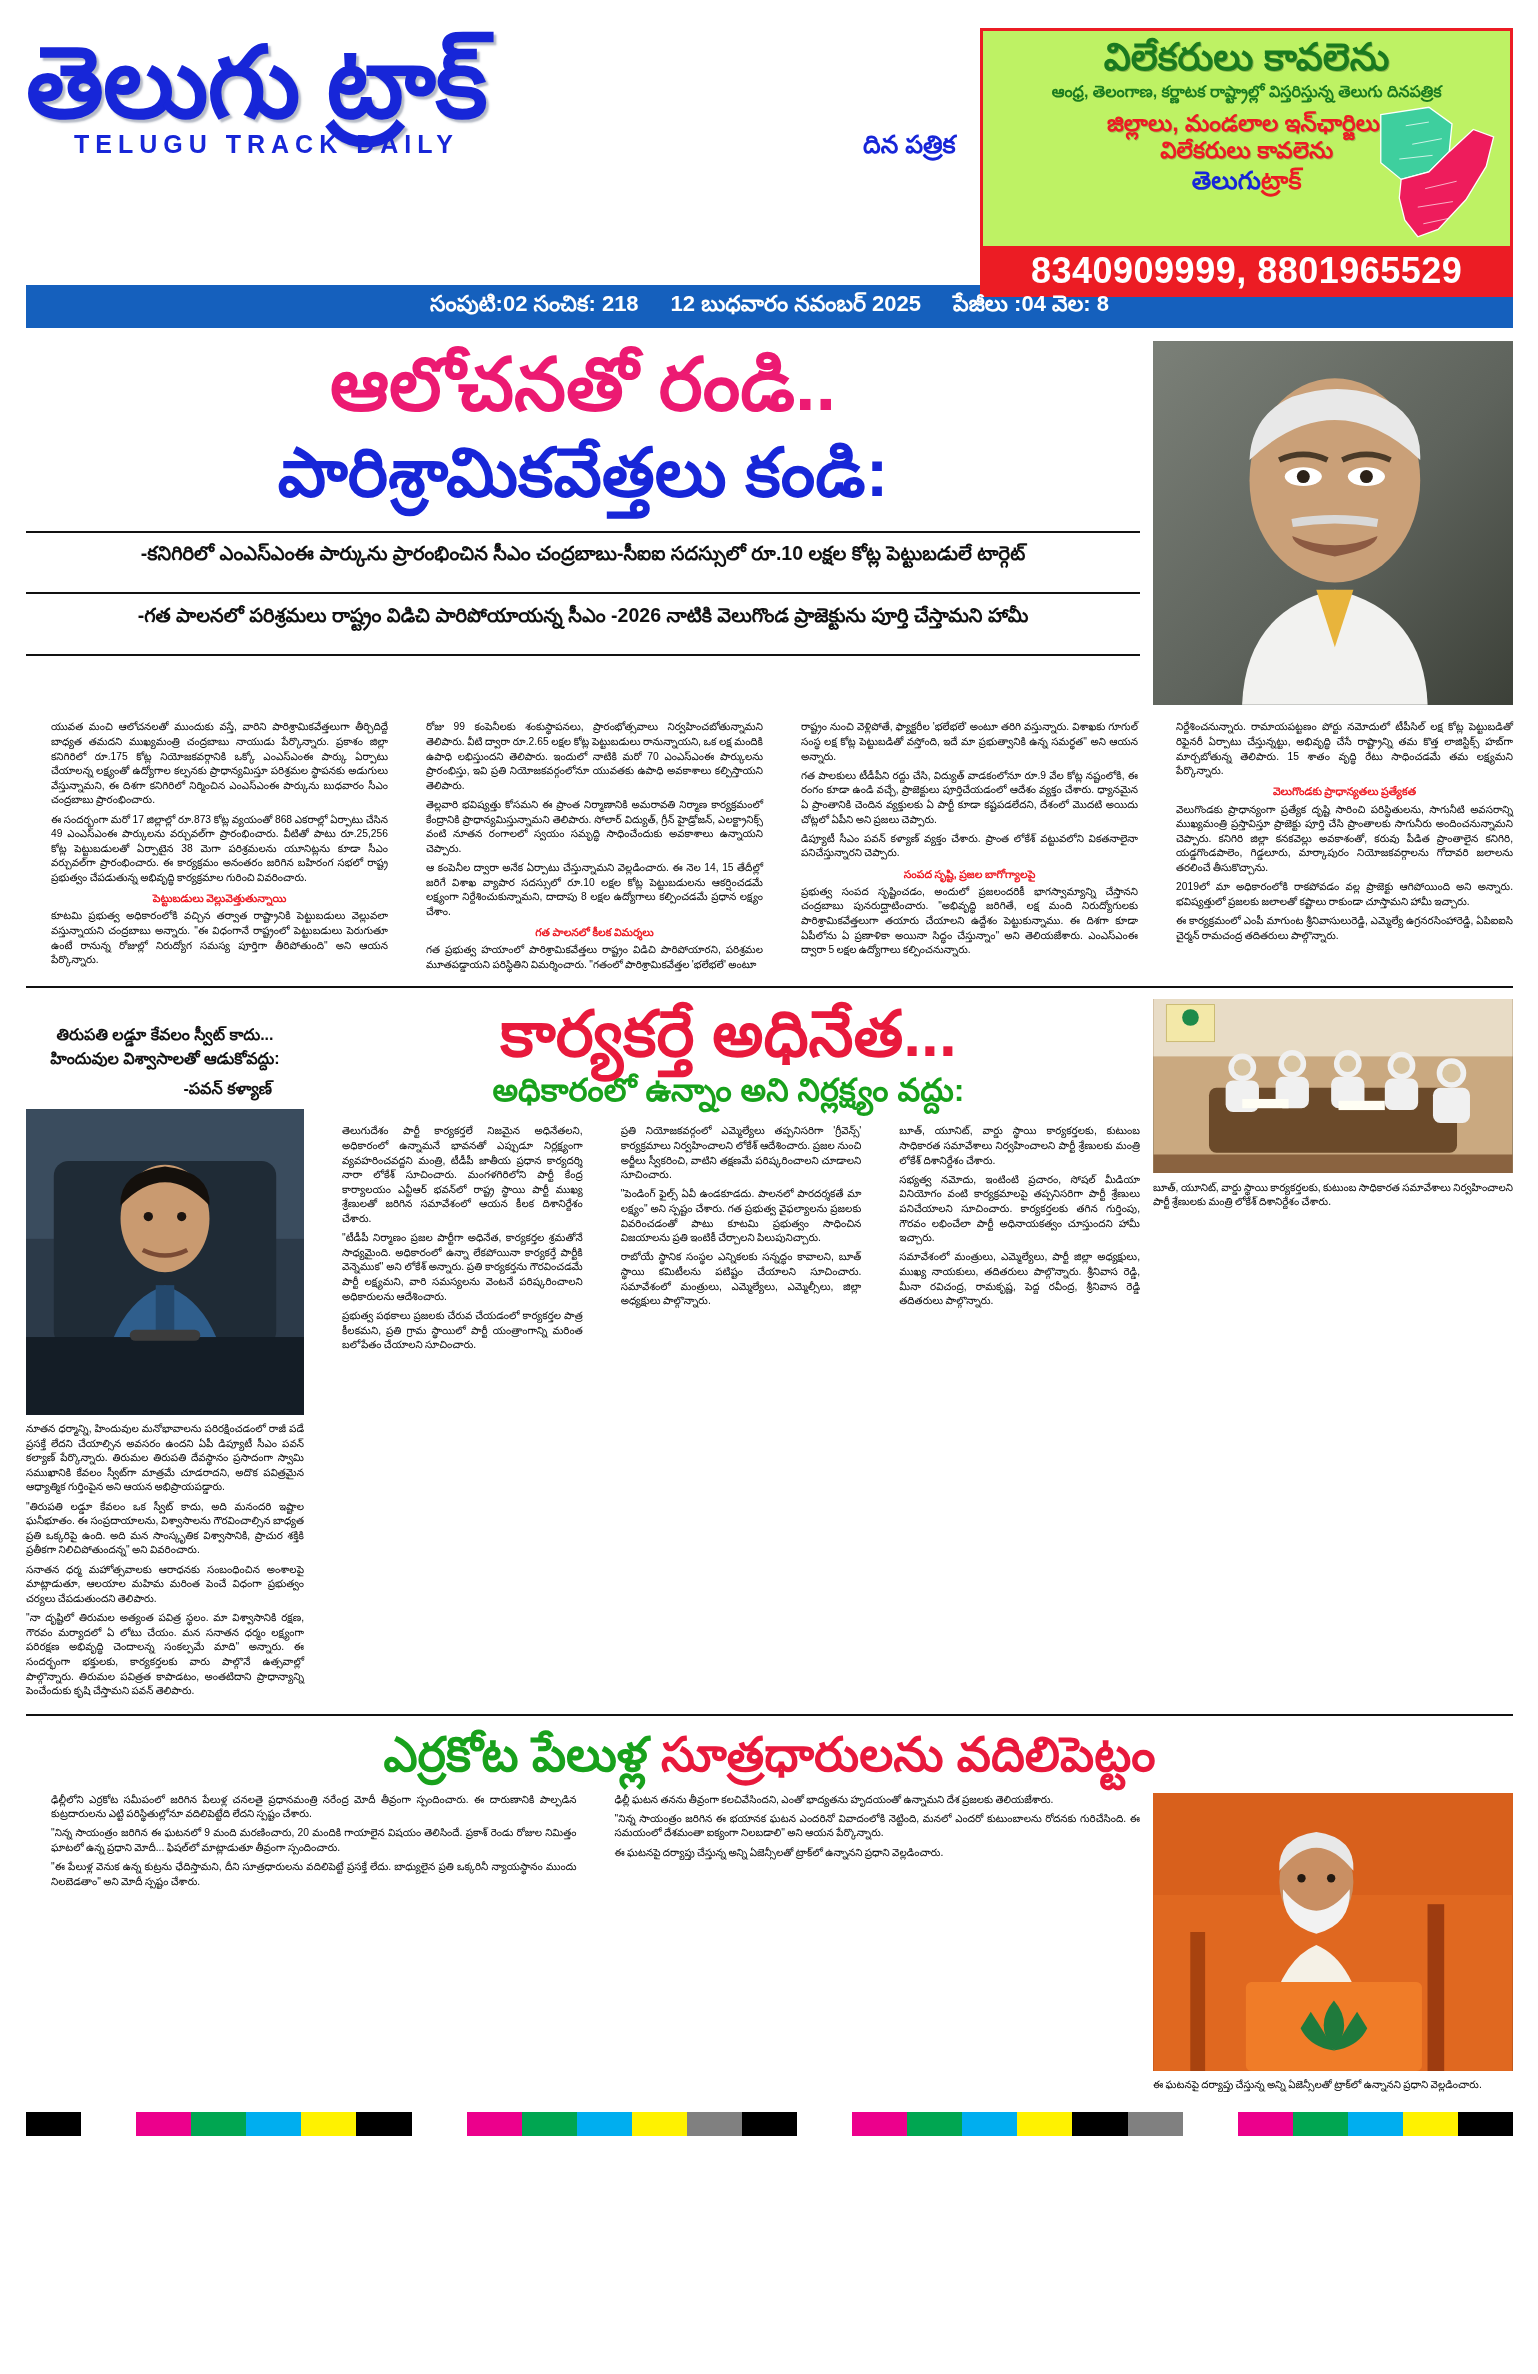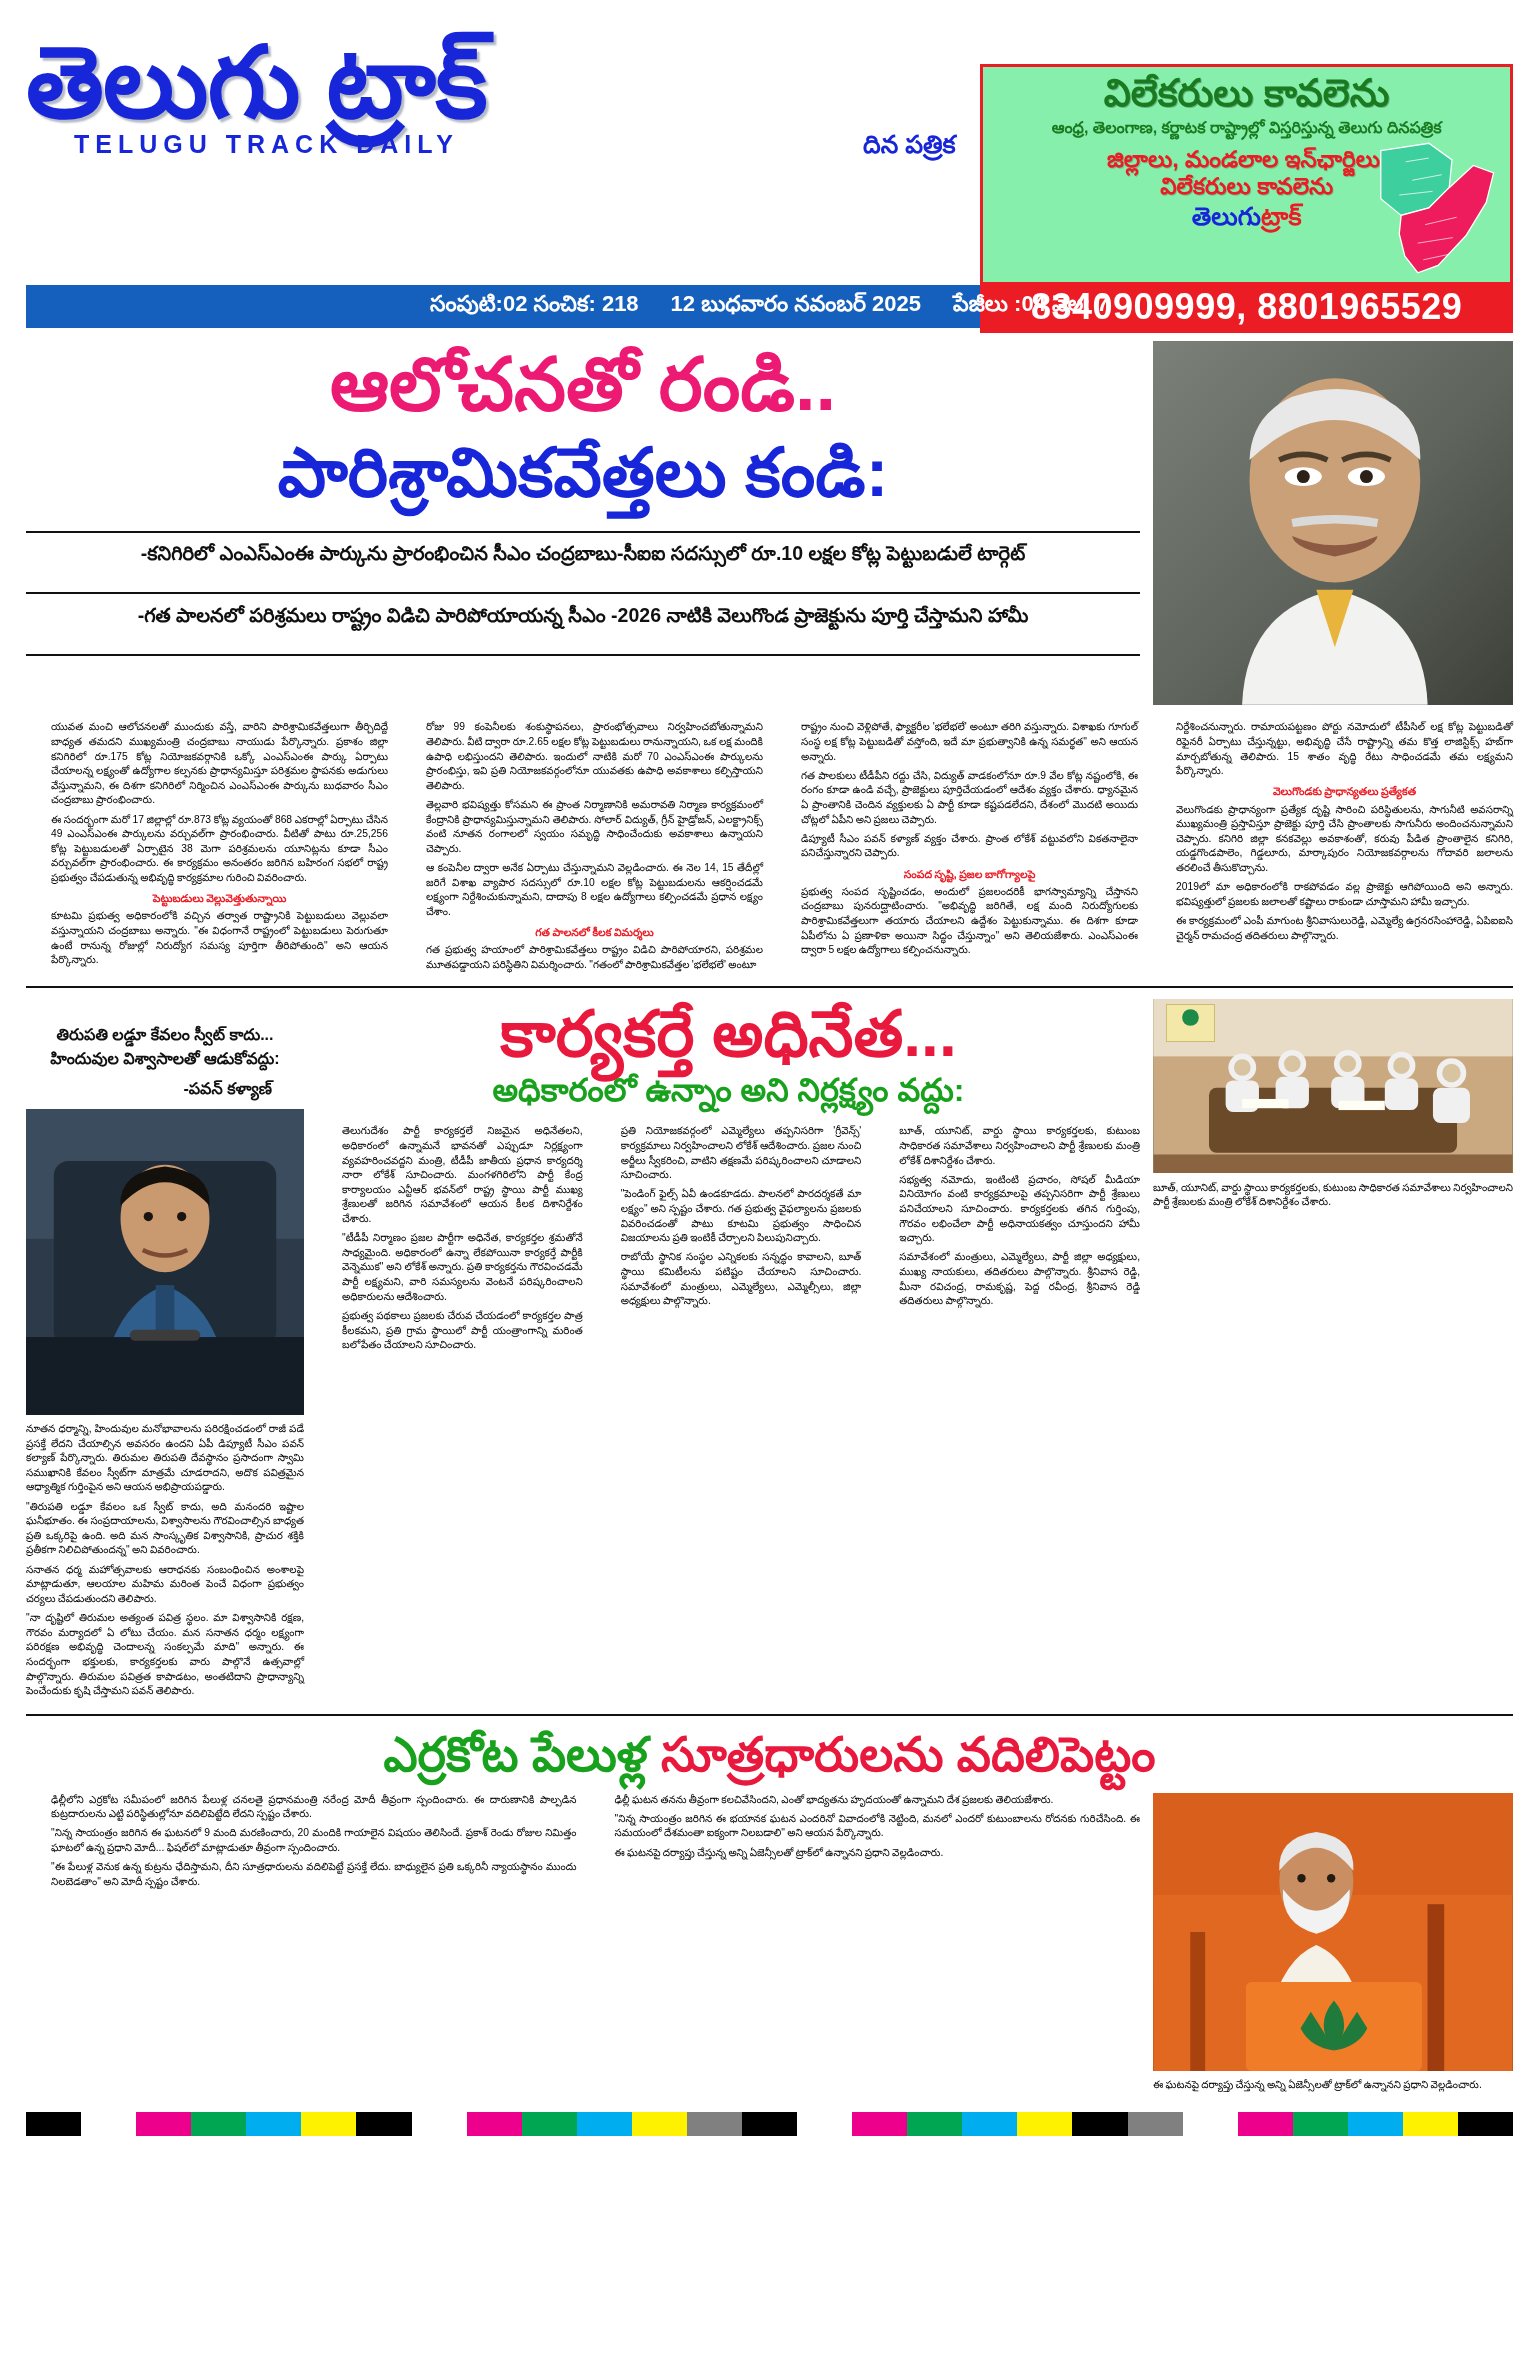--- a/index.html
+++ b/index.html
@@ -20,22 +20,22 @@
     letter-spacing:-0.9px; line-height:1.08;
     text-shadow:2.8px 2.8px 1.9px rgba(120,130,150,.55);
     white-space:nowrap;
   }
   .brand-sub-row { display:flex; justify-content:space-between; align-items:baseline; width:937px; margin-top:-5.6px;}
   .brand-latin { font-size:25px; font-weight:bold; color:#1726d8; letter-spacing:6px; padding-left:48px;}
   .brand-tag-te { font-size:25px; color:#1726d8; font-weight:bold; padding-right:7.4px;}
 
   .ad-wrap { width:533px; }
   .ad-box {
-    border:3.7px solid #ec1c24; background:#86efac;
-    padding:7.4px 5.6px 3.7px; position:relative; height:221px; overflow:hidden;margin-top:36px;
+    border:3.7px solid #ec1c24; background:#bef264;
+    padding:7.4px 5.6px 3.7px; position:relative; height:221px; overflow:hidden;
   }
   .ad-l1 { font-size:38px; font-weight:bold; color:#1a7a1f; text-align:center; line-height:1.05;
            text-shadow:0.9px 0.9px 0 rgba(0,0,0,.25); }
   .ad-l2 { font-size:16px; font-weight:bold; color:#1a7a1f; text-align:center; margin-top:4.6px; }
   .ad-l3 { font-size:23px; font-weight:bold; color:#ec1c24; text-align:center; margin-top:5.6px; line-height:1.15;
            text-shadow:0.9px 0.9px 0 rgba(0,0,0,.18);}
   .ad-l4 { font-size:23px; font-weight:bold; color:#ec1c24; text-align:center; line-height:1.15;
            text-shadow:0.9px 0.9px 0 rgba(0,0,0,.18);}
   .ad-logo { text-align:center; margin-top:2.8px; font-size:25px; font-weight:bold; color:#1726d8; }
   .ad-logo .tr { color:#ec1c24; }
@@ -138,21 +138,21 @@
           <path d="M66 98 L100 90 M58 118 L96 112 M64 136 L92 130" stroke="#ffffff" stroke-width="1" fill="none" opacity=".7"></path>
         </svg>
       </div>
       <div class="ad-phone">8340909999, 8801965529</div>
     </div>
   </div>
 
   <div class="datebar telugu">
     <span>సంపుటి:02 సంచిక: 218</span>
     <span>12  బుధవారం నవంబర్ 2025</span>
-    <span>పేజీలు :04 వెల: 7</span>
+    <span>పేజీలు :04 వెల: 8</span>
   </div>
 
   <div class="lead">
     <div class="lead-left">
       <div class="hl1 telugu">ఆలోచనతో రండి..</div>
       <div class="hl2 telugu">పారిశ్రామికవేత్తలు కండి:</div>
       <div class="sub-rule"></div>
       <div class="sub-line telugu">-కనిగిరిలో ఎంఎస్‌ఎంఈ పార్కును ప్రారంభించిన సీఎం చంద్రబాబు-సీఐఐ సదస్సులో రూ.10 లక్షల కోట్ల పెట్టుబడులే టార్గెట్</div>
       <div class="sub-rule"></div>
       <div class="sub-line telugu">-గత పాలనలో పరిశ్రమలు రాష్ట్రం విడిచి పారిపోయాయన్న సీఎం -2026 నాటికి వెలుగొండ ప్రాజెక్టును పూర్తి చేస్తామని హామీ</div>

